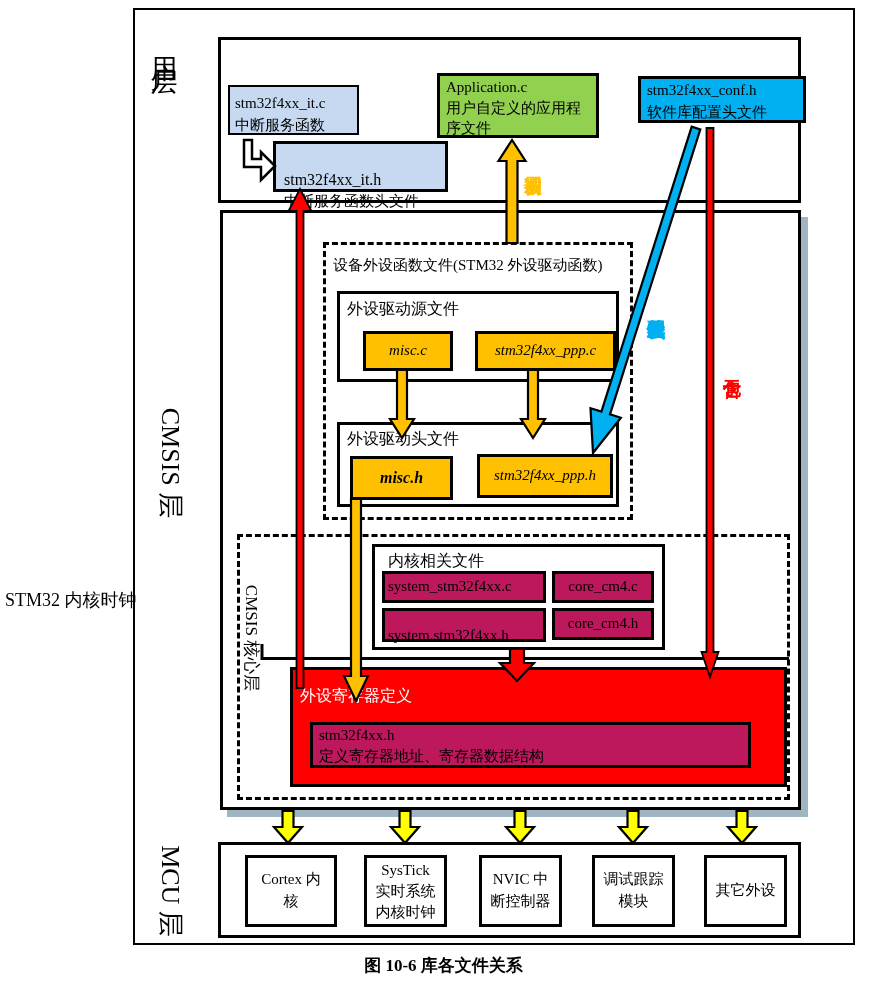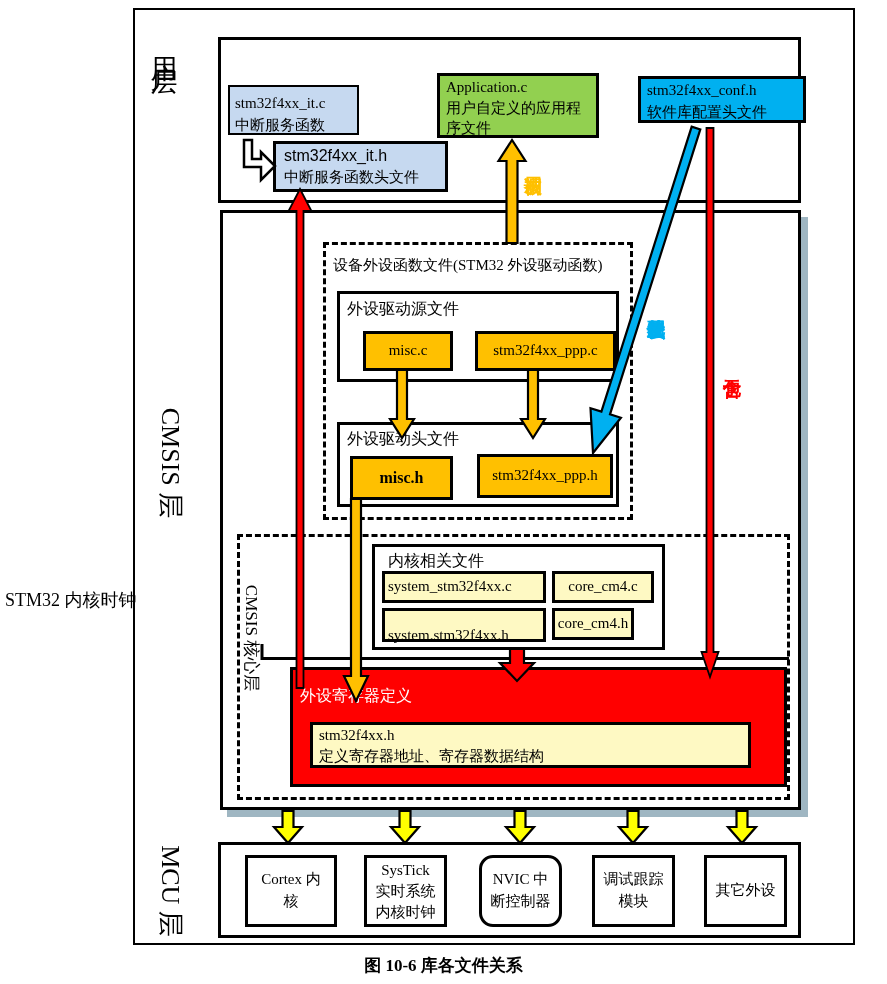--- a/index.html
+++ b/index.html
@@ -6,27 +6,27 @@
   body{font-family:"Liberation Serif","DejaVu Serif",serif;color:#000;}
   .canvas{position:relative;width:887px;height:984px;background:#fff;overflow:hidden;}
   .abs{position:absolute;box-sizing:border-box;}
   .frame{border:2px solid #000;}
   .b3{border:3px solid #000;}
   .b2{border:2px solid #000;}
   .dashed{border:3px dashed #000;}
   .fill-lblue{background:#C6D9F0;}
   .fill-green{background:#92D050;}
   .fill-cyan{background:#00B0F0;}
-  .fill-orange{background:#FFC000;}
+  .fill-orange{background:#FFC000;font-style:italic;}
   .fill-red{background:#FF0000;}
-  .fill-white{background:#fef9c3;}
+  .fill-white{background:#be185d;}
   .txt15{font-size:15px;line-height:1.45;}
   .txt16{font-size:16px;line-height:1.45;}
   .ctr{display:flex;flex-direction:column;align-items:center;justify-content:center;text-align:center;}
-  .sans{font-family:Liberation Sans, sans-serif;}
+  .sans{font-family:Liberation Serif, serif;margin-top:24px;}
   .v-upright{writing-mode:vertical-rl;text-orientation:upright;}
   .rot90{transform:rotate(90deg);}
   .bold{font-weight:bold;}
   .nowrap{white-space:nowrap;}
   .green-text{color:#84C342;}
   .cyan-text{color:#00B0F0;}
   .red-text{color:#FF0000;}
   .orange-text{color:#FFC000;}
   .shadowed{box-shadow:7px 7px 0 0 #9FB6C2;}
   svg.overlay{position:absolute;left:0;top:0;z-index:40;pointer-events:none;}
@@ -85,42 +85,42 @@
   <div class="abs b3 fill-orange ctr txt15" style="left:477px;top:454px;width:136px;height:44px;">stm32f4xx_ppp.h</div>
 
   <div class="abs dashed" style="left:237px;top:534px;width:553px;height:266px;"></div>
   <div class="abs rot90 nowrap" style="left:178px;top:628px;width:150px;height:20px;font-size:17px;text-align:center;">CMSIS 核心层</div>
 
   <div class="abs b3" style="left:372px;top:544px;width:293px;height:106px;"></div>
   <div class="abs txt16 nowrap" style="left:388px;top:549px;">内核相关文件</div>
   <div class="abs b3 fill-white txt15" style="left:382px;top:571px;width:164px;height:32px;padding:2px 3px;">system_stm32f4xx.c</div>
   <div class="abs b3 fill-white txt15 ctr" style="left:552px;top:571px;width:102px;height:32px;">core_cm4.c</div>
   <div class="abs b3 fill-white txt15" style="left:382px;top:608px;width:164px;height:32px;padding:14px 3px;">system.stm32f4xx.h</div>
-  <div class="abs b3 fill-white txt15 ctr" style="left:552px;top:608px;width:82px;height:32px;">core_cm4.h</div>
+  <div class="abs b3 fill-white txt15 ctr" style="left:552px;top:608px;width:102px;height:32px;">core_cm4.h</div>
 
   <div class="abs b3 fill-red" style="left:290px;top:667px;width:497px;height:120px;"></div>
   <div class="abs txt16 nowrap" style="left:300px;top:684px;color:#fff;">外设寄存器定义</div>
   <div class="abs b3 fill-white txt15" style="left:310px;top:722px;width:441px;height:46px;padding:0 6px;line-height:1.4;">
     <div>stm32f4xx.h</div>
     <div>定义寄存器地址、寄存器数据结构</div>
   </div>
 
   <div class="abs b3" style="left:218px;top:842px;width:583px;height:96px;"></div>
   <div class="abs rot90" style="left:125px;top:878px;width:100px;height:26px;font-size:26px;text-align:center;">MCU 层</div>
 
   <div class="abs b3 ctr txt15" style="left:245px;top:855px;width:92px;height:72px;">
     <div>Cortex 内</div>
     <div>核</div>
   </div>
   <div class="abs b3 ctr txt15" style="left:364px;top:855px;width:83px;height:72px;line-height:1.4;">
     <div>SysTick</div>
     <div>实时系统</div>
     <div>内核时钟</div>
   </div>
-  <div class="abs b3 ctr txt15" style="left:479px;top:855px;width:83px;height:72px;border-radius:14px;">
+  <div class="abs b3 ctr txt15" style="left:479px;top:855px;width:83px;height:72px;">
     <div>NVIC 中</div>
     <div>断控制器</div>
   </div>
   <div class="abs b3 ctr txt15" style="left:592px;top:855px;width:83px;height:72px;">
     <div>调试跟踪</div>
     <div>模块</div>
   </div>
   <div class="abs b3 ctr txt15" style="left:704px;top:855px;width:83px;height:72px;">
     <div>其它外设</div>
   </div>

